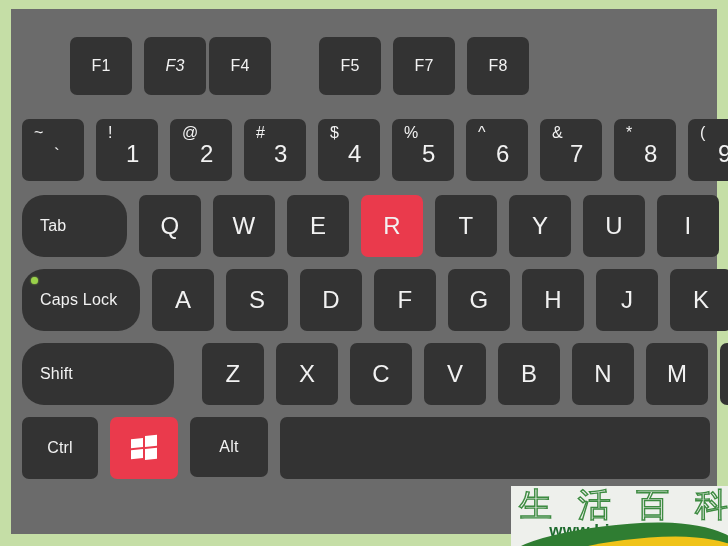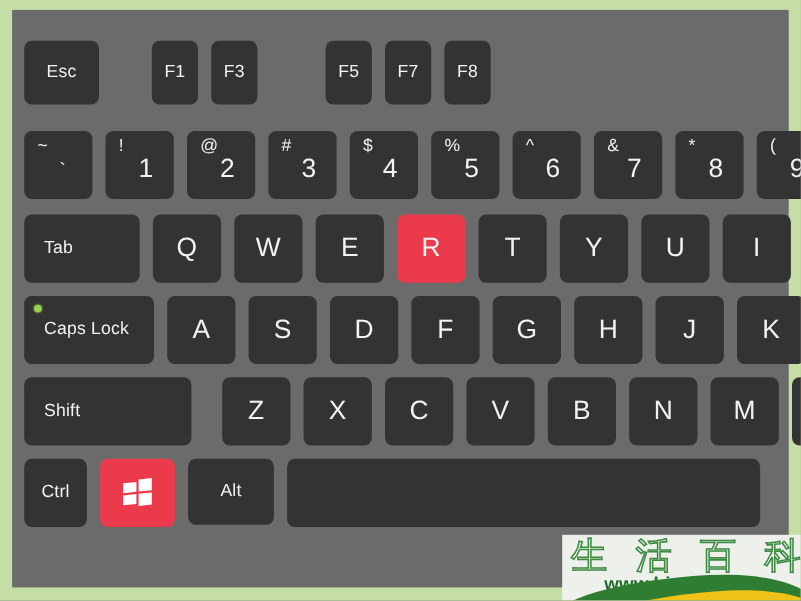--- a/index.html
+++ b/index.html
@@ -44,33 +44,33 @@
     border-radius: 7px;
     color: #f2f2f2;
     display: flex;
     align-items: center;
     justify-content: center;
     flex: 0 0 auto;
     font-weight: 400;
     letter-spacing: 0.2px;
     overflow: hidden;
   }
-  .key.fn      { width: 42px;  height: 58px; font-size: 16px; }
+  .key.fn      { width: 62px;  height: 58px; font-size: 16px; }
   .key.esc     { width: 68px;  height: 58px; font-size: 16px; }
   .key.num     { width: 62px;  height: 62px; }
   .key.alpha   { width: 62px;  height: 62px; font-size: 24px; }
   .key.tab     { width: 105px; height: 62px; font-size: 16px; }
   .key.caps    { width: 118px; height: 62px; font-size: 16px; text-align: center; }
   .key.shift   { width: 152px; height: 62px; font-size: 16px; }
-  .key.ctrl    { width: 57px;  height: 62px; font-size: 16px; }
+  .key.ctrl    { width: 76px;  height: 62px; font-size: 16px; }
   .key.winkey  { width: 68px;  height: 62px; }
   .key.altkey  { width: 78px;  height: 60px; font-size: 16px; }
   .key.space   { width: 430px; height: 62px; }
 
-  .key.wide-left { justify-content: flex-start; padding-left: 18px; }
+  .key.wide-left { justify-content: flex-start; padding-left: 18px; border-radius: 22px; }
   .key.highlight { background: #ea3a4c; }
 
   
   .key.num .shifted {
     position: absolute;
     left: 12px;
     top: 6px;
     font-size: 16px;
     line-height: 1;
   }
@@ -189,29 +189,29 @@
   }
 </style>
 </head>
 <body>
 
 <div id="stage">
 
   <div id="keyboard-body">
 
     <div class="key-row" id="row-function" style="top:28px; left:11px;">
-      <div class="key esc">
-        <span>Esc</span>
-      </div>
       <div style="width:48px;"></div>
       <div class="key fn" style="margin-right:12px;">
         <span>F1</span>
       </div>
-      <div class="key fn" style="margin-right:14px;">
+      <div class="key fn" style="margin-right:3px;font-style:italic;">
         <span>F3</span>
+      </div>
+      <div class="key fn">
+        <span>F4</span>
       </div>
       <div style="width:48px;"></div>
       <div class="key fn" style="margin-right:12px;justify-content:center;">
         <span>F5</span>
       </div>
       <div class="key fn" style="margin-right:12px;">
         <span>F7</span>
       </div>
       <div class="key fn">
         <span>F8</span>

